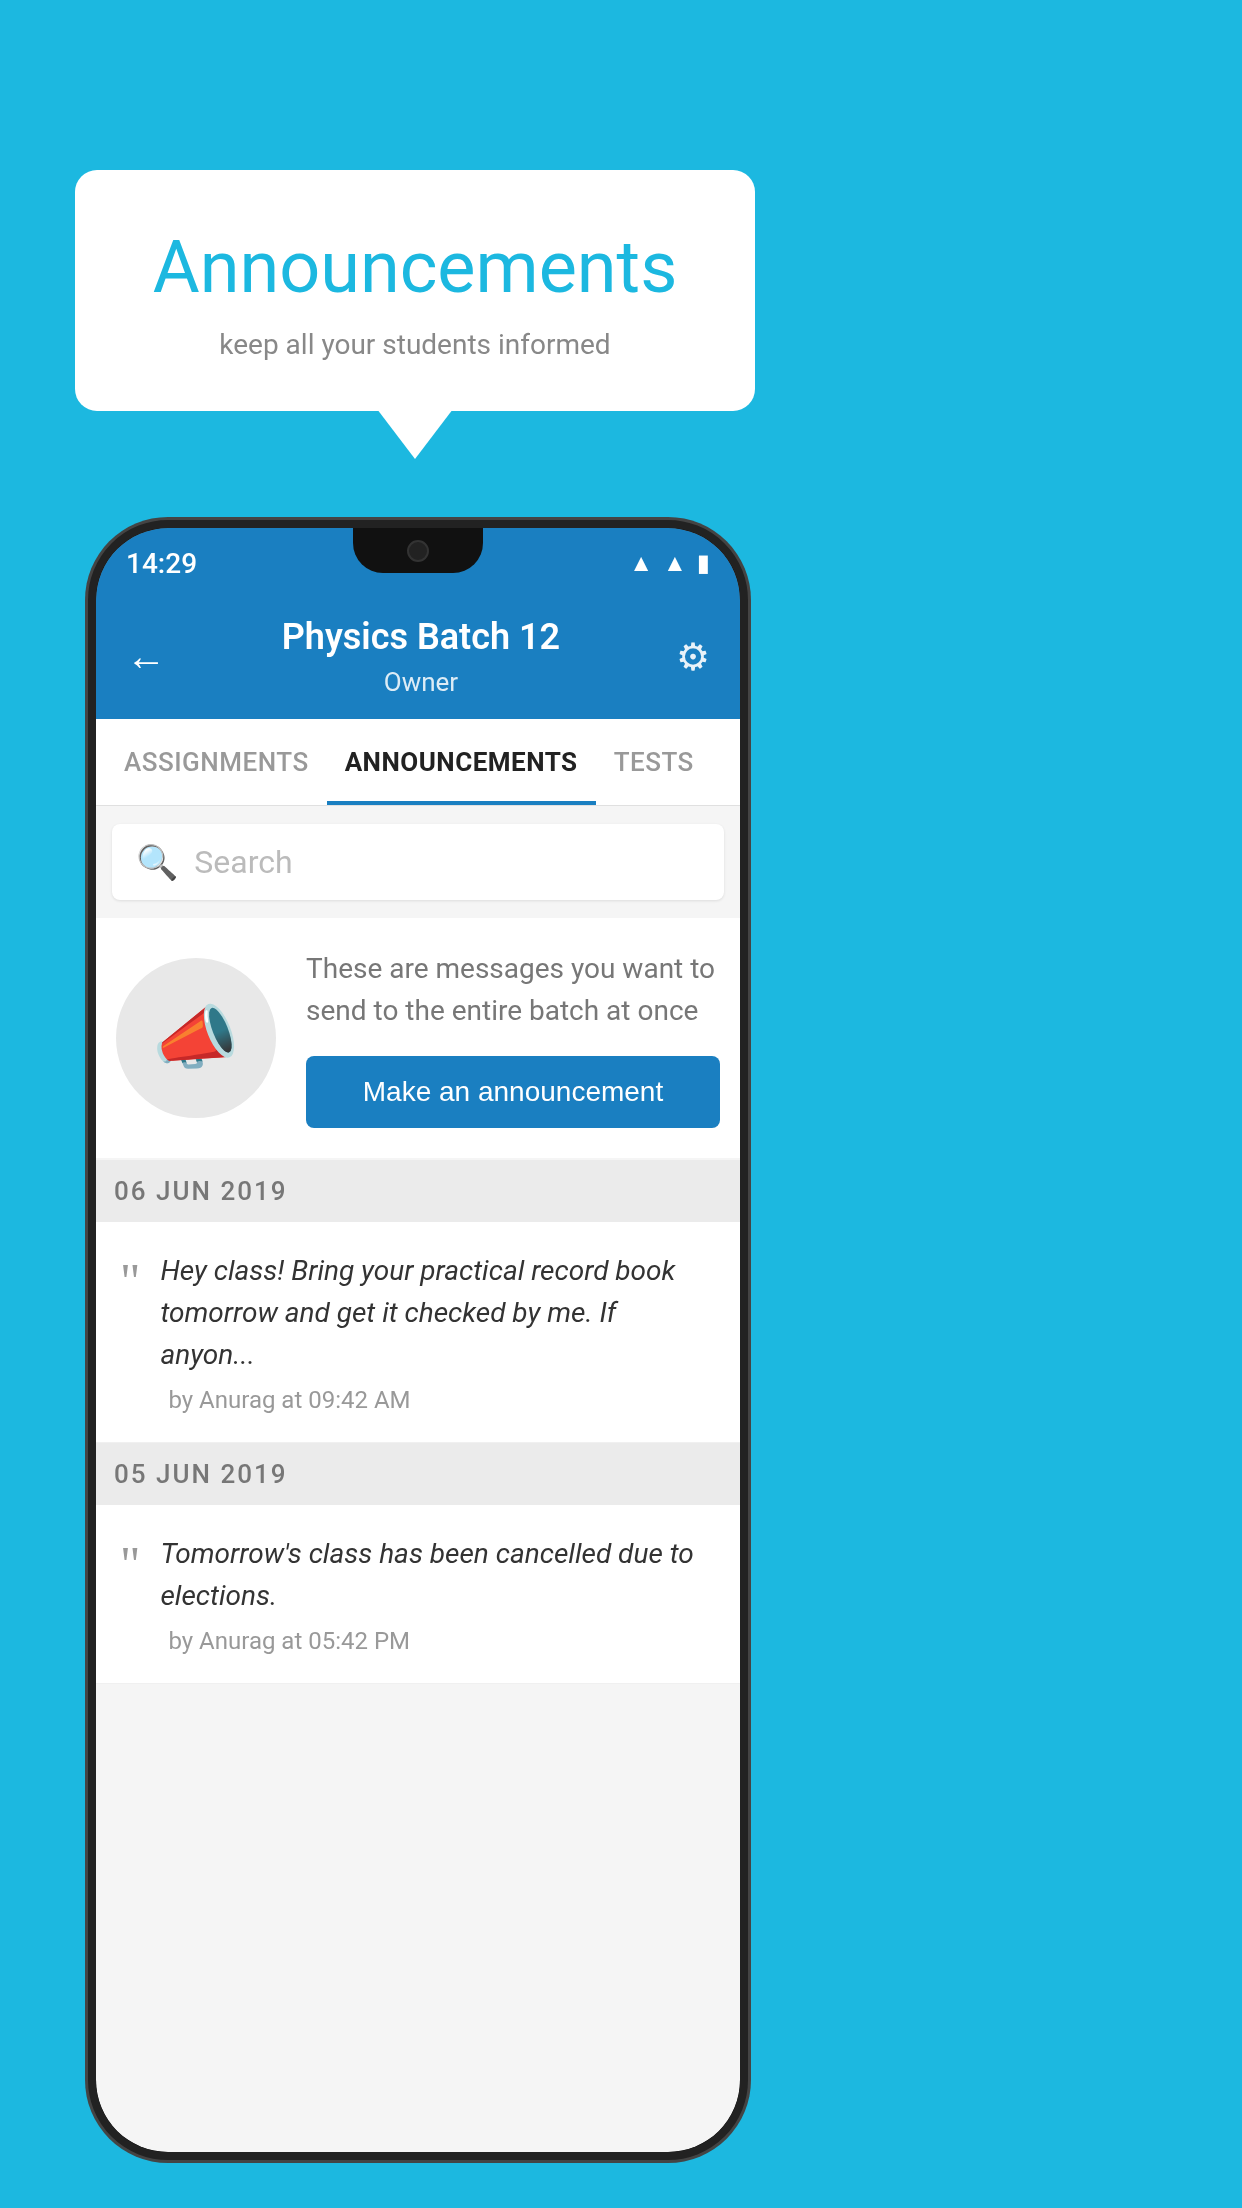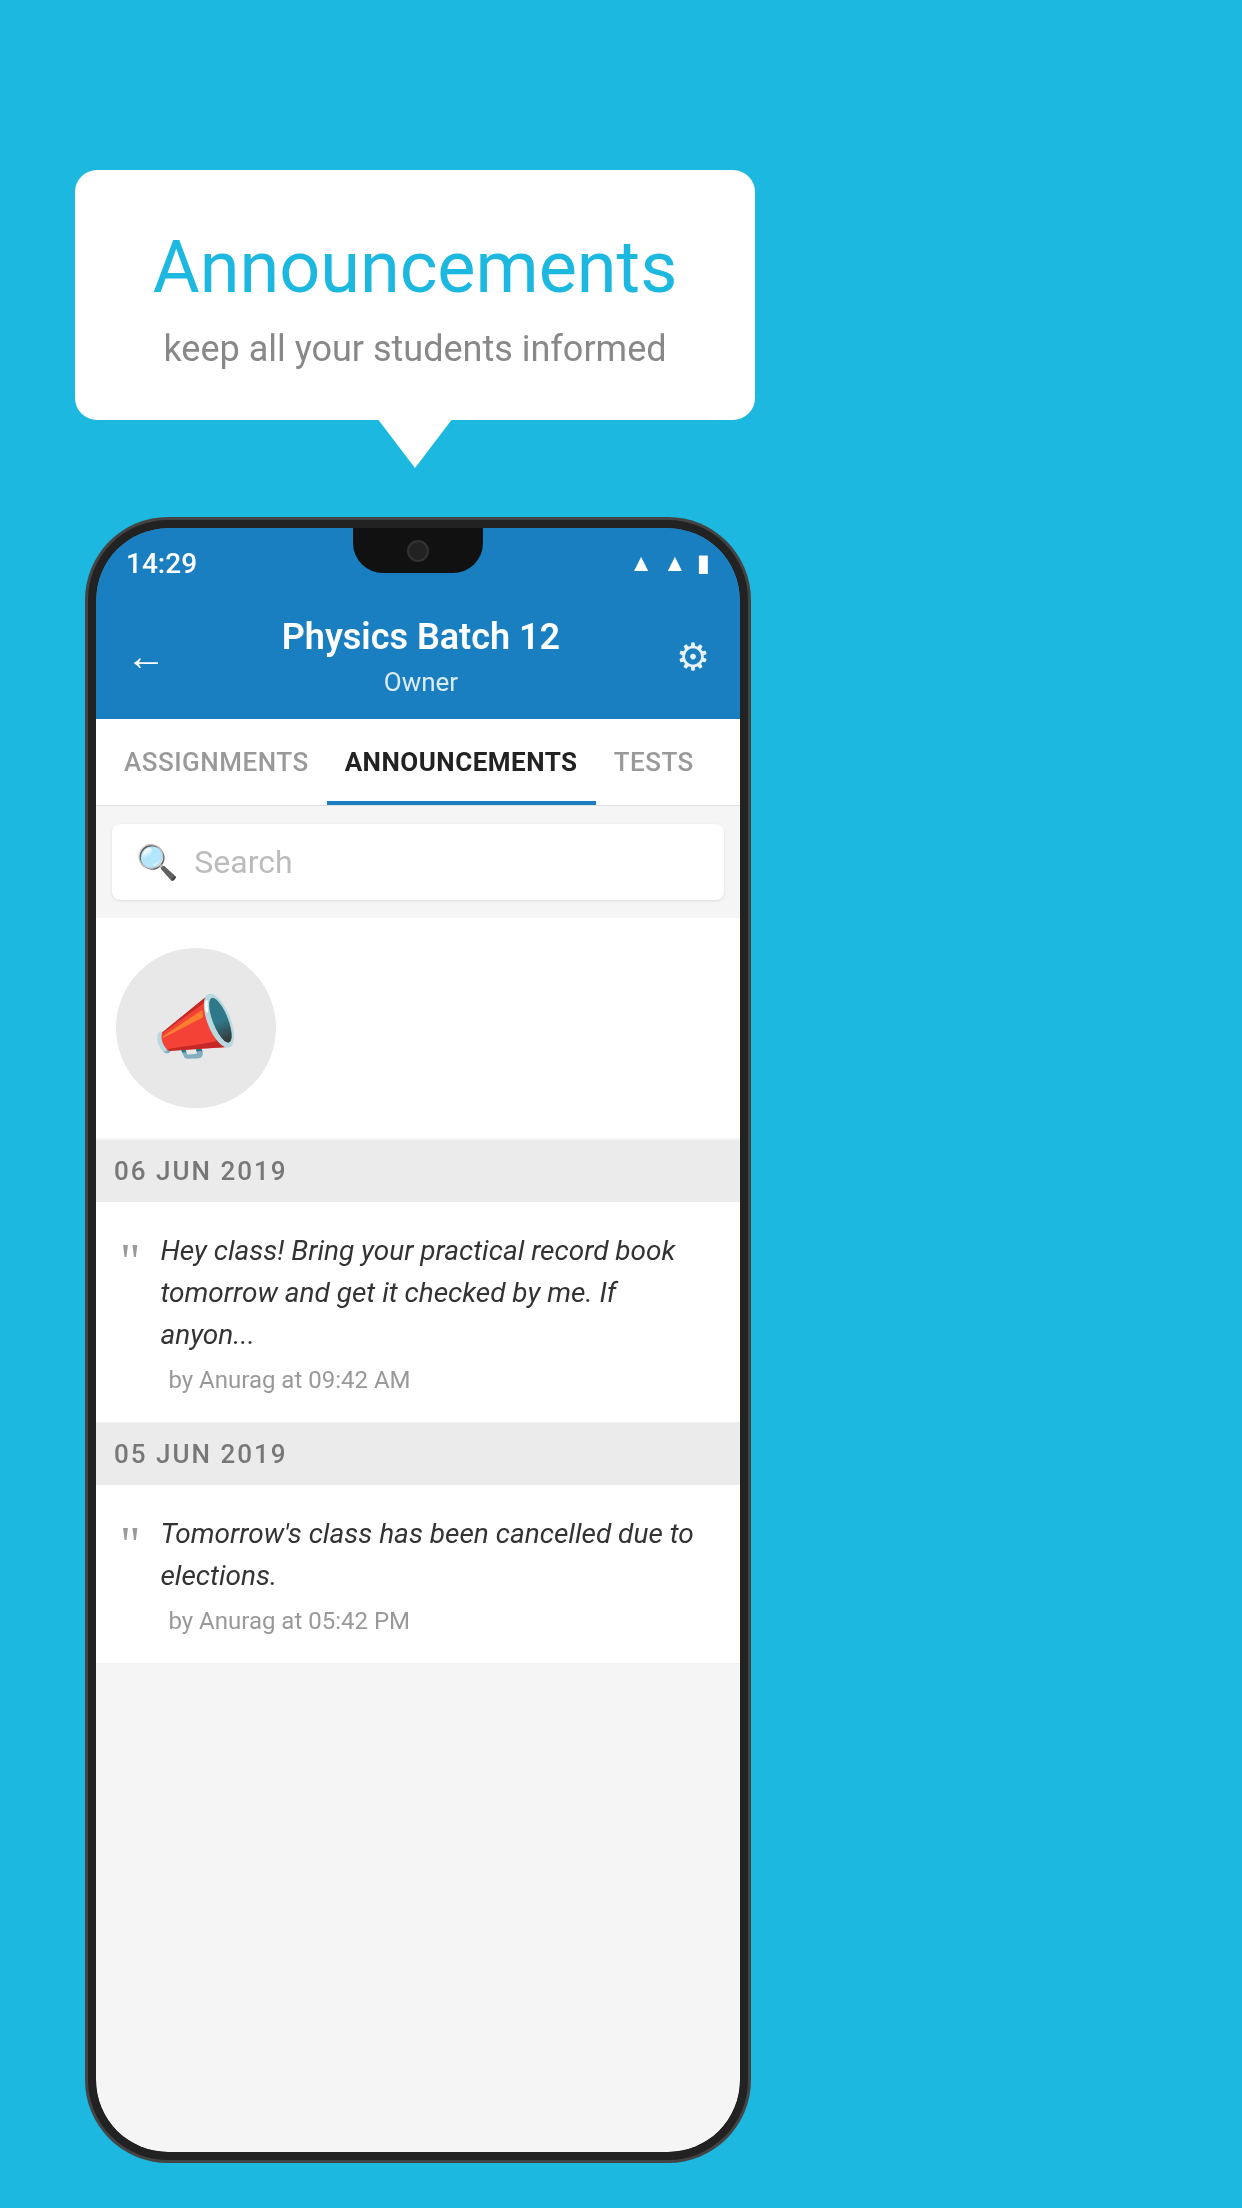--- a/index.html
+++ b/index.html
@@ -36,21 +36,21 @@
       border-right: 38px solid transparent;
       border-top: 50px solid white;
     }
     .announcement-card .title {
       font-size: 72px;
       color: #1cb8e0;
       font-weight: 400;
       margin-bottom: 18px;
     }
     .announcement-card .subtitle {
-      font-size: 36px;
+      font-size: 28px;
       color: #888;
       font-weight: 400;
       text-align: center;
     }
 
     
     .phone-frame {
       position: absolute;
       top: 520px;
       left: 88px;
@@ -389,20 +389,24 @@
 
       <div class="search-bar">
         <span class="search-icon-svg">🔍</span>
         <span class="search-placeholder">Search</span>
       </div>
 
       <div class="empty-state">
         <div class="empty-icon-circle">
           <span class="megaphone-icon">📣</span>
         </div>
+        <div class="empty-state-right">
+          <div class="empty-state-text">These are messages you want to send to the entire batch at once</div>
+          <button class="make-announcement-btn">Make an announcement</button>
+        </div>
       </div>
 
       <div class="date-separator">06  JUN  2019</div>
 
       <div class="announcement-item">
         <div class="quote-icon">"</div>
         <div>
           <div class="announcement-text">Hey class! Bring your practical record book tomorrow and get it checked by me. If anyon...</div>
           <div class="announcement-meta">by Anurag at 09:42 AM</div>
         </div>

